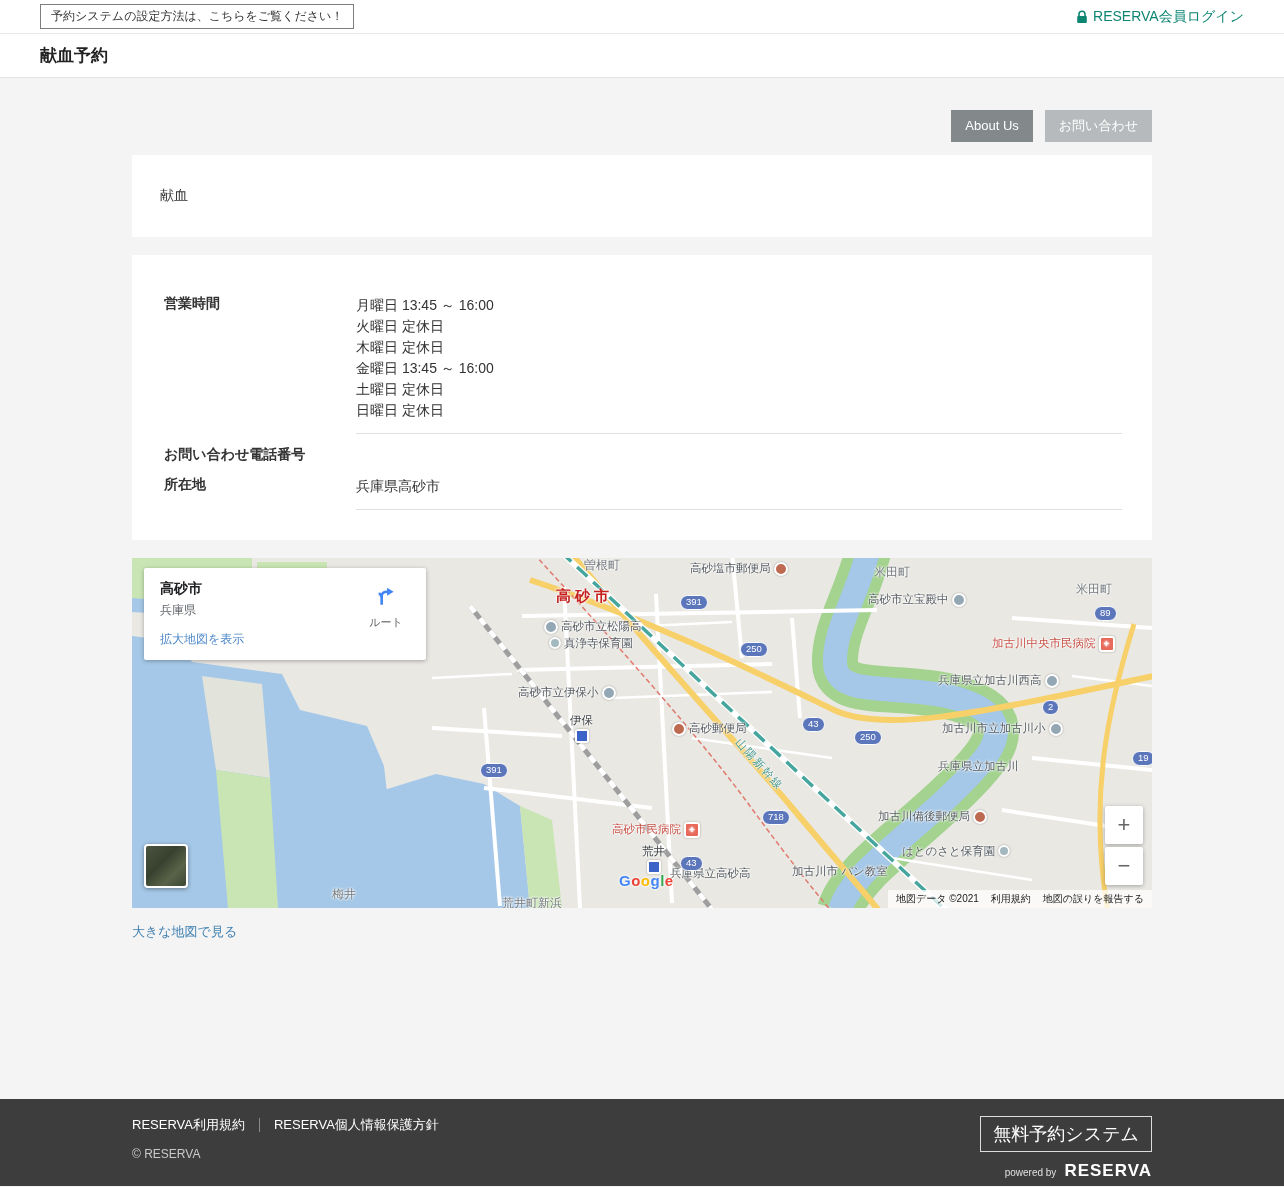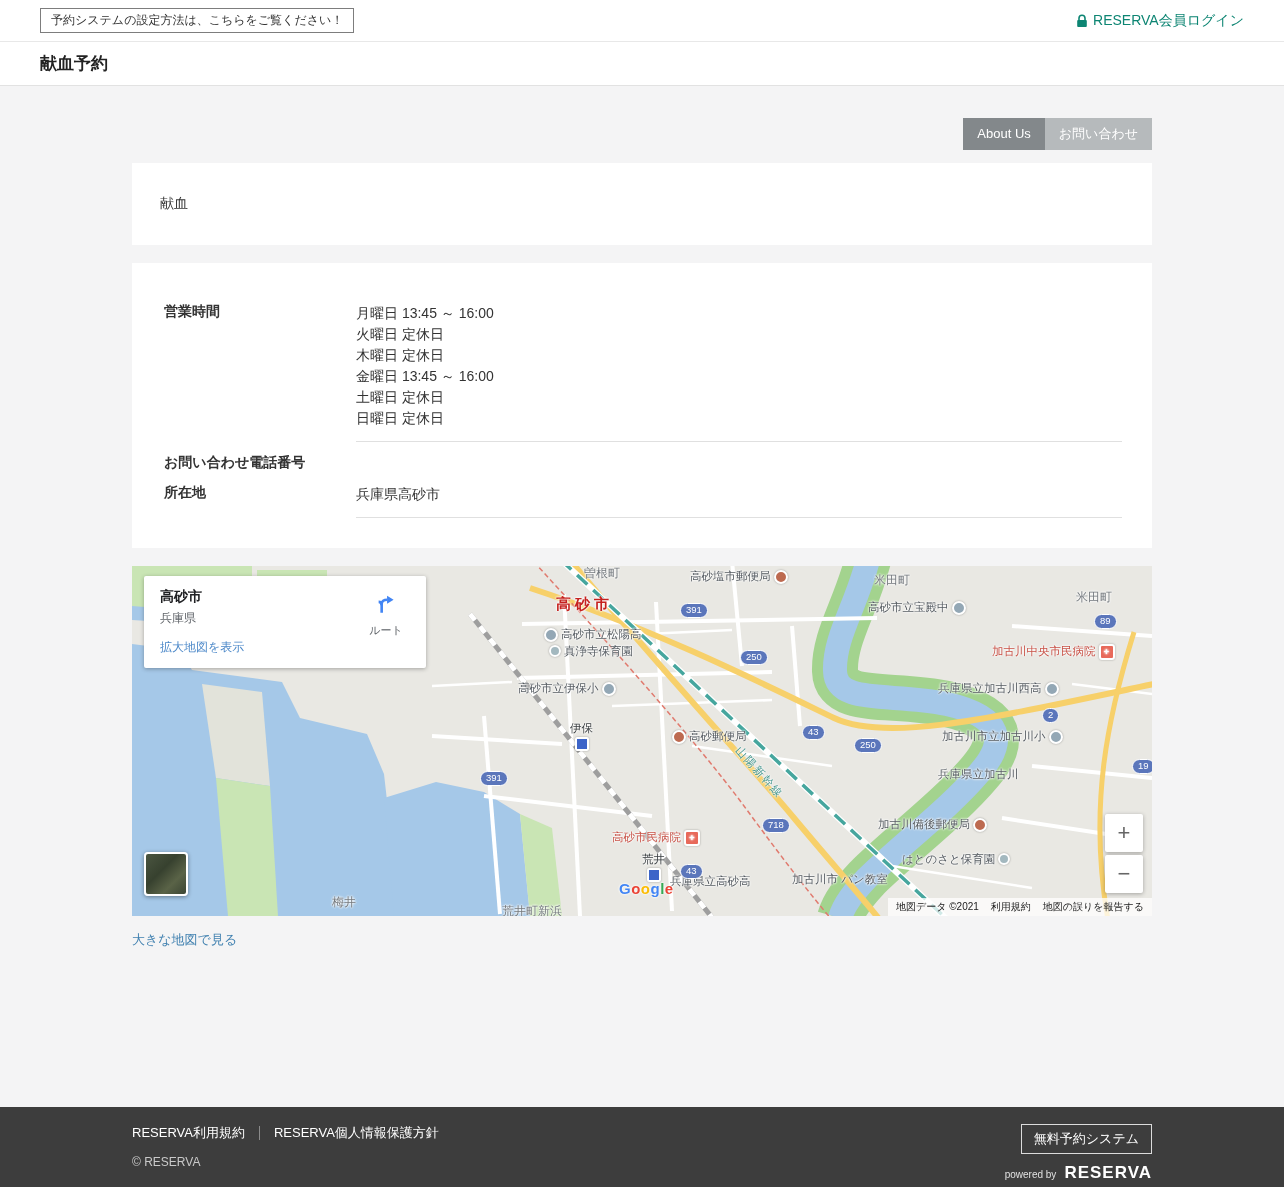--- a/index.html
+++ b/index.html
@@ -2,32 +2,32 @@
 <html><head>
 <meta charset="utf-8">
 <style>
   html,body{margin:0;padding:0;}
   body{
     width:1284px;height:1187px;overflow:hidden;
     font-family:"Liberation Sans","DejaVu Sans",sans-serif;
     background:#f4f4f5;color:#333;
   }
   
-  .topbar{height:42px;background:#fff;border-bottom:1px solid #e8e8e8;
+  .topbar{height:34px;background:#fff;border-bottom:1px solid #e8e8e8;
     display:flex;align-items:center;justify-content:space-between;padding:0 40px;box-sizing:border-box;}
   .notice-box{border:1px solid #7d7d7d;padding:3px 10px;font-size:12px;color:#333;background:#fff;cursor:pointer;}
   .login{display:flex;align-items:center;gap:5px;font-size:14px;color:#0d8573;cursor:pointer;}
   
   .siteheader{height:44px;background:#fff;border-bottom:1px solid #e2e2e2;
     display:flex;align-items:center;padding:0 40px;box-sizing:border-box;}
   .site-title{font-size:17px;font-weight:bold;color:#222;}
   
   .main{min-height:1021px;box-sizing:border-box;padding-top:32px;background:#f4f4f5;}
   .container{width:1020px;margin:0 auto;}
-  .tabs{display:flex;justify-content:flex-end;margin-bottom:13px;}
+  .tabs{display:flex;justify-content:flex-end;gap:12px;margin-bottom:13px;}
   .tab{color:#fff;font-size:13px;padding:8px 14px;cursor:pointer;line-height:1.2;}
   .tab.active{background:#83888b;}
   .tab.inactive{background:#b6babc;}
   .card{background:#fff;}
   .card-intro{height:82px;display:flex;align-items:center;padding:0 28px;margin-bottom:18px;font-size:14px;}
   .card-info{padding:40px 30px 30px 32px;margin-bottom:18px;box-sizing:border-box;}
   .info-row{display:flex;}
   .info-label{width:192px;flex:none;font-weight:bold;font-size:14px;padding-top:12px;}
   .info-value{flex:1;font-size:14px;border-bottom:1px solid #e0e0e0;padding:12px 0;line-height:21px;}
   .info-row.first .info-label{padding-top:0;}
@@ -79,21 +79,21 @@
   .biglink{display:inline-block;margin-top:15px;font-size:13px;color:#4181b0;cursor:pointer;text-decoration:none;}
   
   .footer{height:87px;background:#3d3d3d;box-sizing:border-box;padding-top:17px;}
   .footer-inner{width:1020px;margin:0 auto;display:flex;justify-content:space-between;}
   .footer-left{color:#fff;}
   .footer-links{display:flex;align-items:center;font-size:13px;}
   .footer-links a{color:#fff;text-decoration:none;cursor:pointer;}
   .flink-divider{width:1px;height:14px;background:#8a8a8a;margin:0 14px;}
   .copyright{font-size:12px;color:#c9c9c9;margin-top:13px;}
   .footer-right{text-align:right;}
-  .free-badge{display:inline-block;border:1px solid #dcdcdc;color:#fff;font-size:13px;padding:5px 12px;cursor:pointer;}
+  .free-badge{display:inline-block;border:1px solid #dcdcdc;color:#fff;font-size:18px;padding:5px 12px;cursor:pointer;}
   .powered{margin-top:9px;display:flex;align-items:baseline;justify-content:flex-end;gap:8px;color:#fff;}
   .powered-by{font-size:10px;color:#e0e0e0;}
   .brand-logo{font-size:17px;font-weight:bold;letter-spacing:1px;color:#fff;}
 </style>
 </head>
 <body>
 
 <div class="topbar">
   <div class="notice-box">予約システムの設定方法は、こちらをご覧ください！</div>
   <div class="login">
@@ -241,21 +241,21 @@
             <span>391</span>
           </div>
           <div class="poi t-school" style="left: 412px; top: 62px;">
             <span class="picon p-school"></span>
             <span>高砂市立松陽高</span>
           </div>
           <div class="poi t-poi" style="left: 417px; top: 79px;">
             <span class="picon p-poi"></span>
             <span>真浄寺保育園</span>
           </div>
-          <div class="poi t-school" style="left: 386px; top: 116px;">
+          <div class="poi t-school" style="left: 386px; top: 128px;">
             <span>高砂市立伊保小</span>
             <span class="picon p-school"></span>
           </div>
           <div class="poi t-station" style="left: 438px; top: 156px;">
             <span>伊保</span>
             <span class="picon p-station"></span>
           </div>
           <div class="poi t-post" style="left: 540px; top: 164px; text-align: right;">
             <span class="picon p-post"></span>
             <span>高砂郵便局</span>

